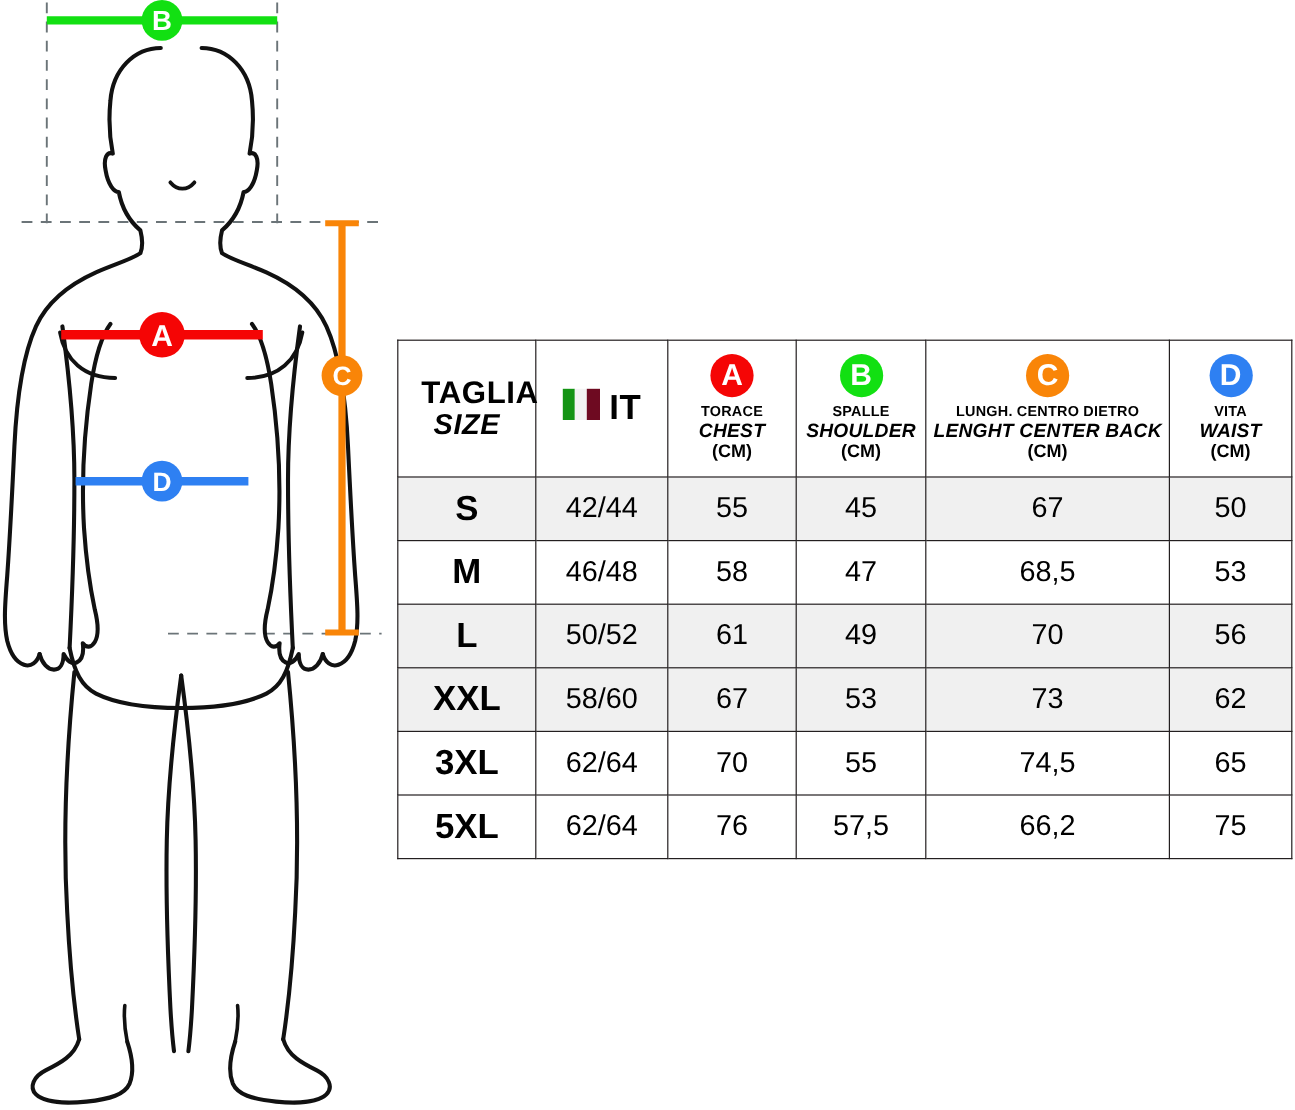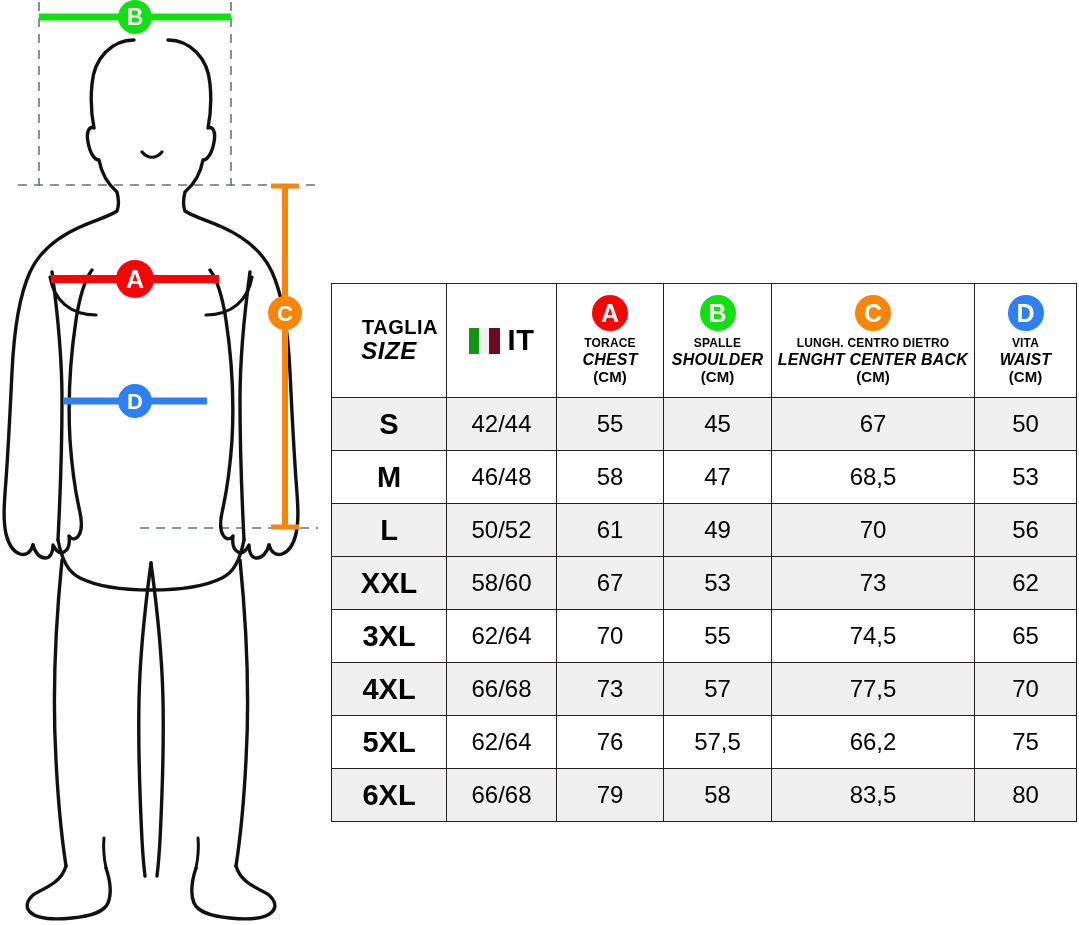--- a/index.html
+++ b/index.html
@@ -110,33 +110,32 @@
     font-size: 16px;
     letter-spacing: 0.2px;
     white-space: nowrap;
   }
   .hdr-unit {
     font-weight: bold;
     font-size: 15px;
   }
   .hdr-taglia {
     font-weight: bold;
-    font-size: 20px;
+    font-size: 26px;
     letter-spacing: 0.5px;
     margin-left: 22px;
   }
   .hdr-size {
     font-weight: bold;
     font-style: italic;
     font-size: 24px;
     letter-spacing: 0.5px;
   }
   .hdr-flagrow {
     display: flex;
-    align-items: center;
     gap: 8px;
   }
   .flag {
     display: flex;
     width: 31px;
     height: 26px;
   }
   .flag span { display: block; width: 33.34%; height: 100%; }
   .flag .fg { background: #149414; }
   .flag .fw { background: #f2f2f2; }
@@ -396,39 +395,23 @@
         <td>62</td>
       </tr>
       <tr class="plain">
         <td class="size-cell">3XL</td>
         <td>62/64</td>
         <td>70</td>
         <td>55</td>
         <td>74,5</td>
         <td>65</td>
       </tr>
-      <tr class="shaded">
-        <td class="size-cell">4XL</td>
-        <td>66/68</td>
-        <td>73</td>
-        <td>57</td>
-        <td>77,5</td>
-        <td>70</td>
-      </tr>
       <tr class="plain">
         <td class="size-cell">5XL</td>
         <td>62/64</td>
         <td>76</td>
         <td>57,5</td>
         <td>66,2</td>
         <td>75</td>
       </tr>
-      <tr class="shaded">
-        <td class="size-cell">6XL</td>
-        <td>66/68</td>
-        <td>79</td>
-        <td>58</td>
-        <td>83,5</td>
-        <td>80</td>
-      </tr>
     </tbody>
   </table>
 </div>
 
 </body></html>

